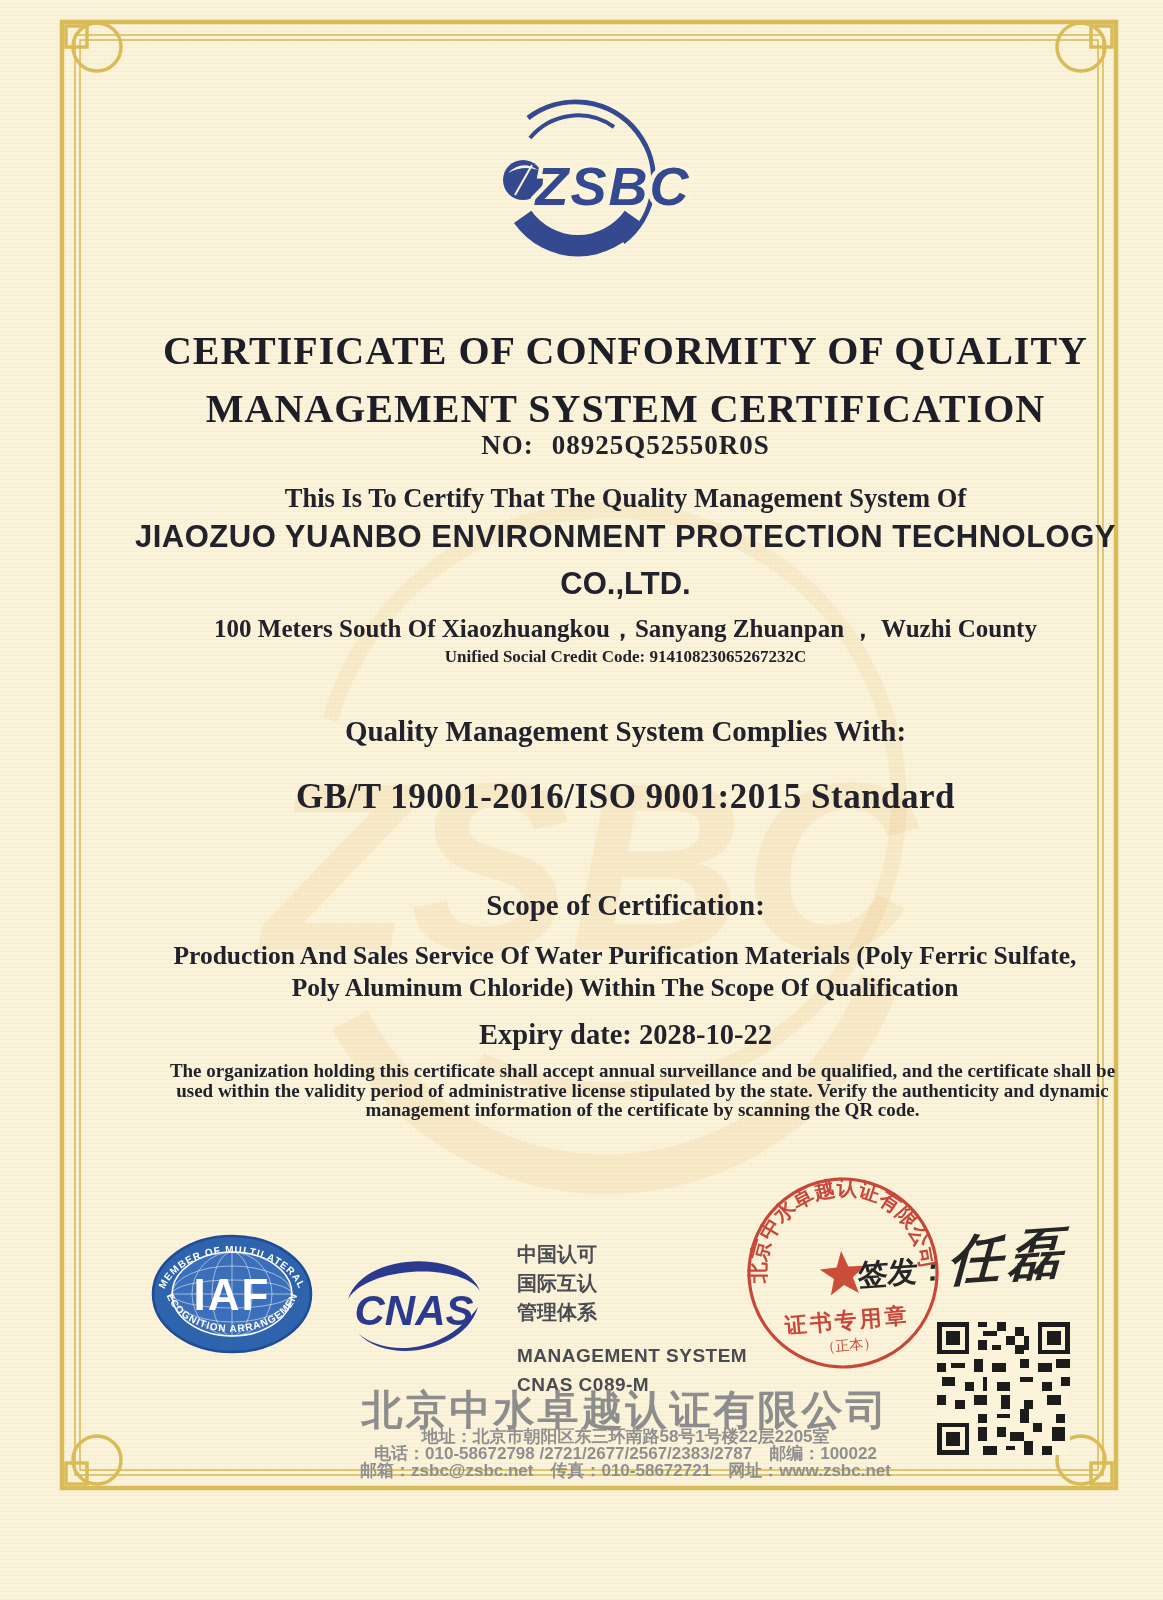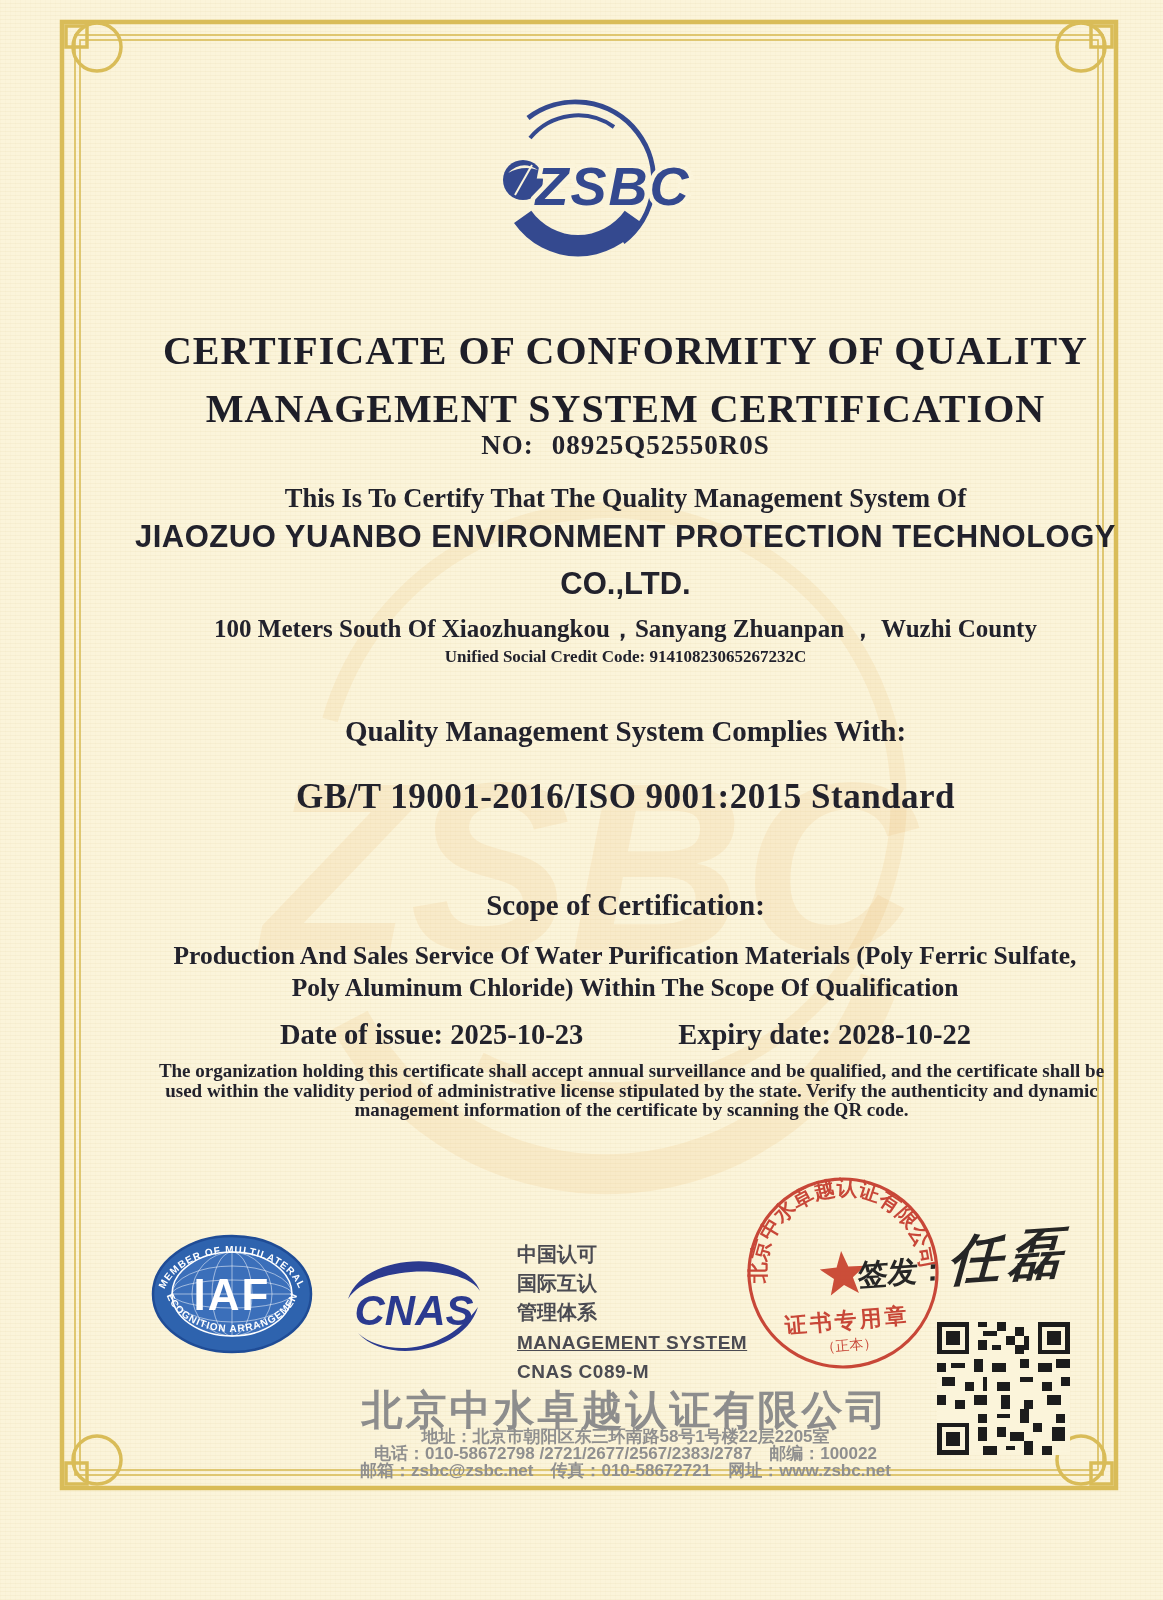--- a/index.html
+++ b/index.html
@@ -31,21 +31,21 @@
   .credit{top:647px;font-size:17px;font-weight:700;}
   .complies{top:715px;font-size:29px;font-weight:700;}
   .standard{top:777px;font-size:35px;font-weight:700;letter-spacing:0.5px;}
   .scope-head{top:889px;font-size:29px;font-weight:700;}
   .scope-text{top:940px;left:121px;width:920px;font-size:25.5px;font-weight:700;line-height:32px;}
   .dates{top:1019px;font-size:28.5px;font-weight:700;display:flex;justify-content:center;gap:95px;}
   .disclaimer{top:1061px;left:99px;width:965px;font-size:19px;font-weight:700;line-height:19.5px;}
   .acc-labels{position:absolute;left:517px;top:1240px;text-align:left;
     font-family:"Liberation Sans","DejaVu Sans",sans-serif;color:#4b4b52;}
   .acc-labels .cn{font-size:20px;line-height:29px;font-weight:600;}
-  .acc-labels .en{font-size:19px;font-weight:700;margin-top:5px;letter-spacing:0.5px;text-decoration:underline;}
+  .acc-labels .en{font-size:19px;font-weight:700;margin-top:18px;letter-spacing:0.5px;}
   .acc-labels .code{font-size:19px;font-weight:700;margin-top:7px;letter-spacing:0.5px;}
   .zsbc-logo{position:absolute;left:458px;top:95px;}
   .iaf-logo{position:absolute;left:150px;top:1233px;}
   .cnas-logo{position:absolute;left:344px;top:1241px;}
   .stamp{position:absolute;left:742px;top:1172px;opacity:0.92;}
   .signature{
     position:absolute;left:858px;top:1224px;z-index:5;
     transform:rotate(-4deg) skewX(-6deg);
     font-family:"DejaVu Sans",sans-serif;color:#262626;white-space:nowrap;
   }
@@ -115,25 +115,24 @@
   <div class="abs address">100 Meters South Of Xiaozhuangkou，Sanyang Zhuanpan ， Wuzhi County</div>
   <div class="abs credit">Unified Social Credit Code: 91410823065267232C</div>
 
   <div class="abs complies">Quality Management System Complies With:</div>
   <div class="abs standard">GB/T 19001-2016/ISO 9001:2015 Standard</div>
 
   <div class="abs scope-head">Scope of Certification:</div>
   <div class="abs scope-text" style="left:121px;width:920px;">Production And Sales Service Of Water Purification Materials (Poly Ferric Sulfate, Poly Aluminum Chloride) Within The Scope Of Qualification</div>
 
   <div class="abs dates">
-    <span>Date of issue: 2025-10-23</span>
     <span>Expiry date: 2028-10-22</span>
   </div>
 
-  <div class="abs disclaimer" style="left:105px;width:965px;">The organization holding this certificate shall accept annual surveillance and be qualified, and the certificate shall be used within the validity period of administrative license stipulated by the state. Verify the authenticity and dynamic management information of the certificate by scanning the QR code.</div>
+  <div class="abs disclaimer" style="left:116px;width:965px;">The organization holding this certificate shall accept annual surveillance and be qualified, and the certificate shall be used within the validity period of administrative license stipulated by the state. Verify the authenticity and dynamic management information of the certificate by scanning the QR code.</div>
 
   <svg class="iaf-logo" width="166" height="122" viewBox="0 0 166 122">
     <defs>
       <path id="iafTop" d="M 12,70 A 70 50 0 0 1 152,70"></path>
       <path id="iafBottom" d="M 16,60 A 67 47 0 0 0 148,60"></path>
     </defs>
     <ellipse cx="82" cy="61" rx="79" ry="58" fill="#2e63ae" stroke="#1f4c96" stroke-width="2.5"></ellipse>
     <ellipse cx="82" cy="61" rx="60" ry="42" fill="#3b6fba" stroke="#ffffff" stroke-width="1.5"></ellipse>
     <g stroke="rgba(255,255,255,0.65)" stroke-width="0.8" fill="none">
       <ellipse cx="82" cy="61" rx="60" ry="14"></ellipse>

